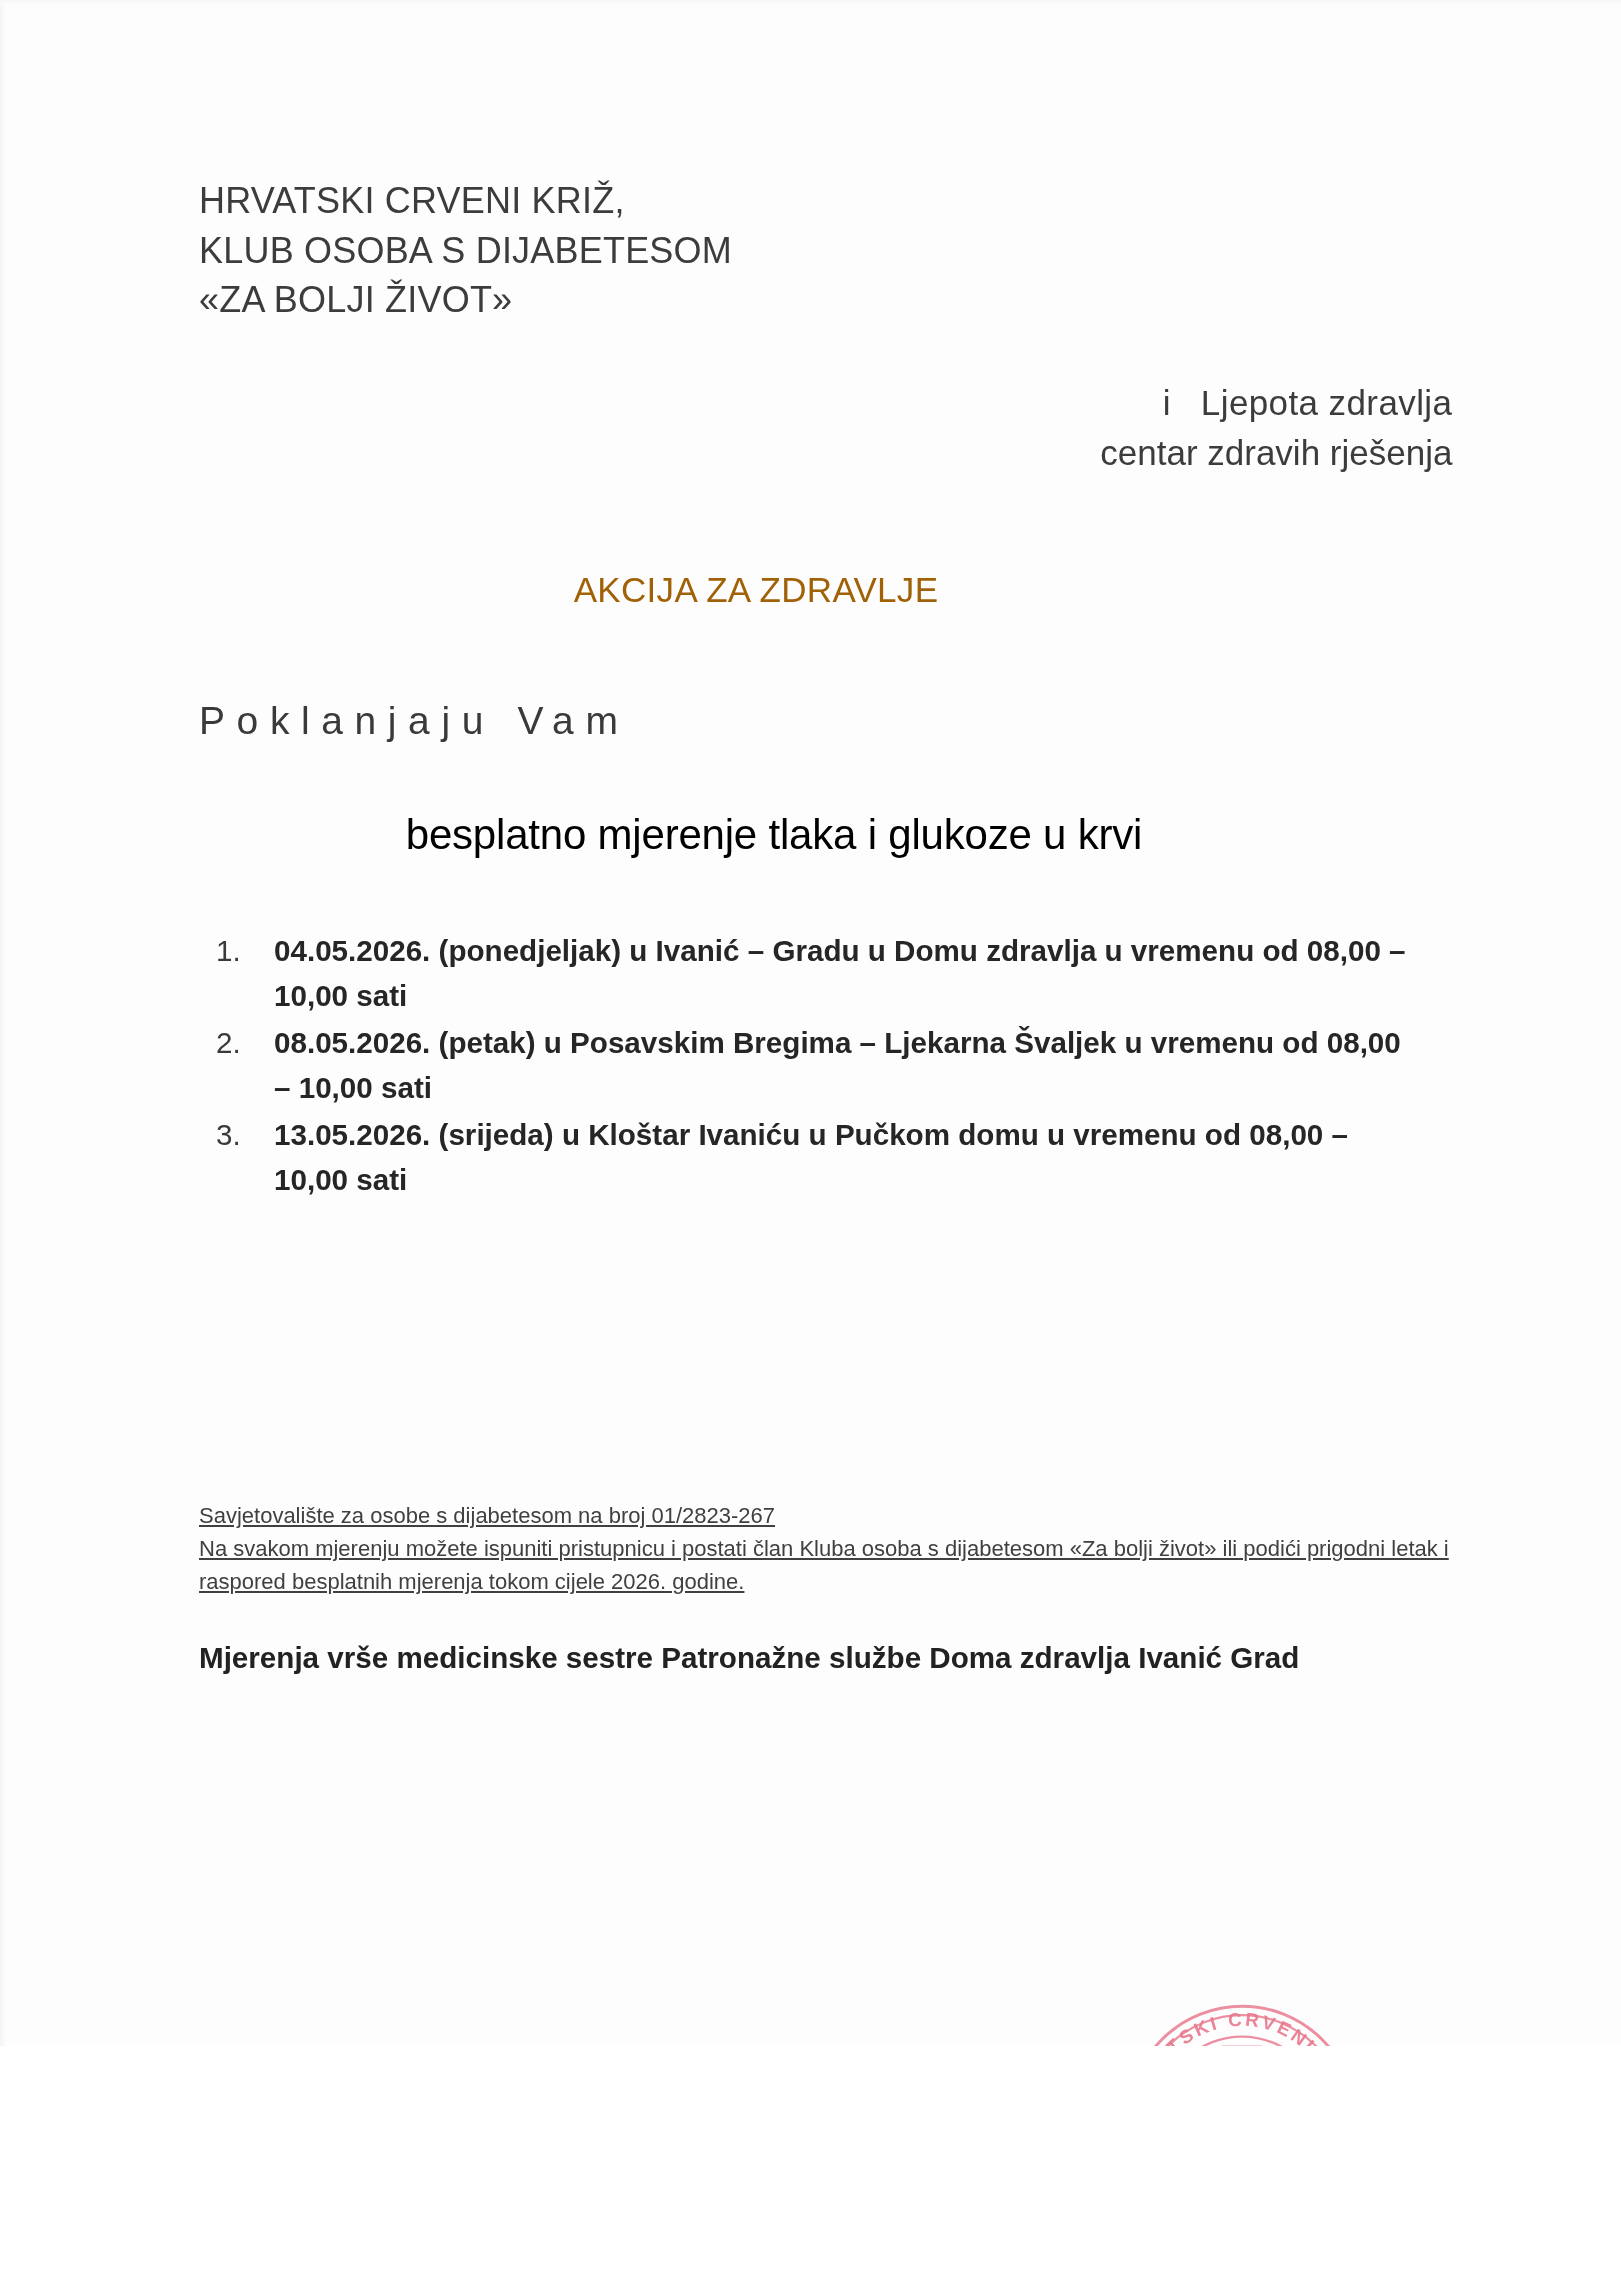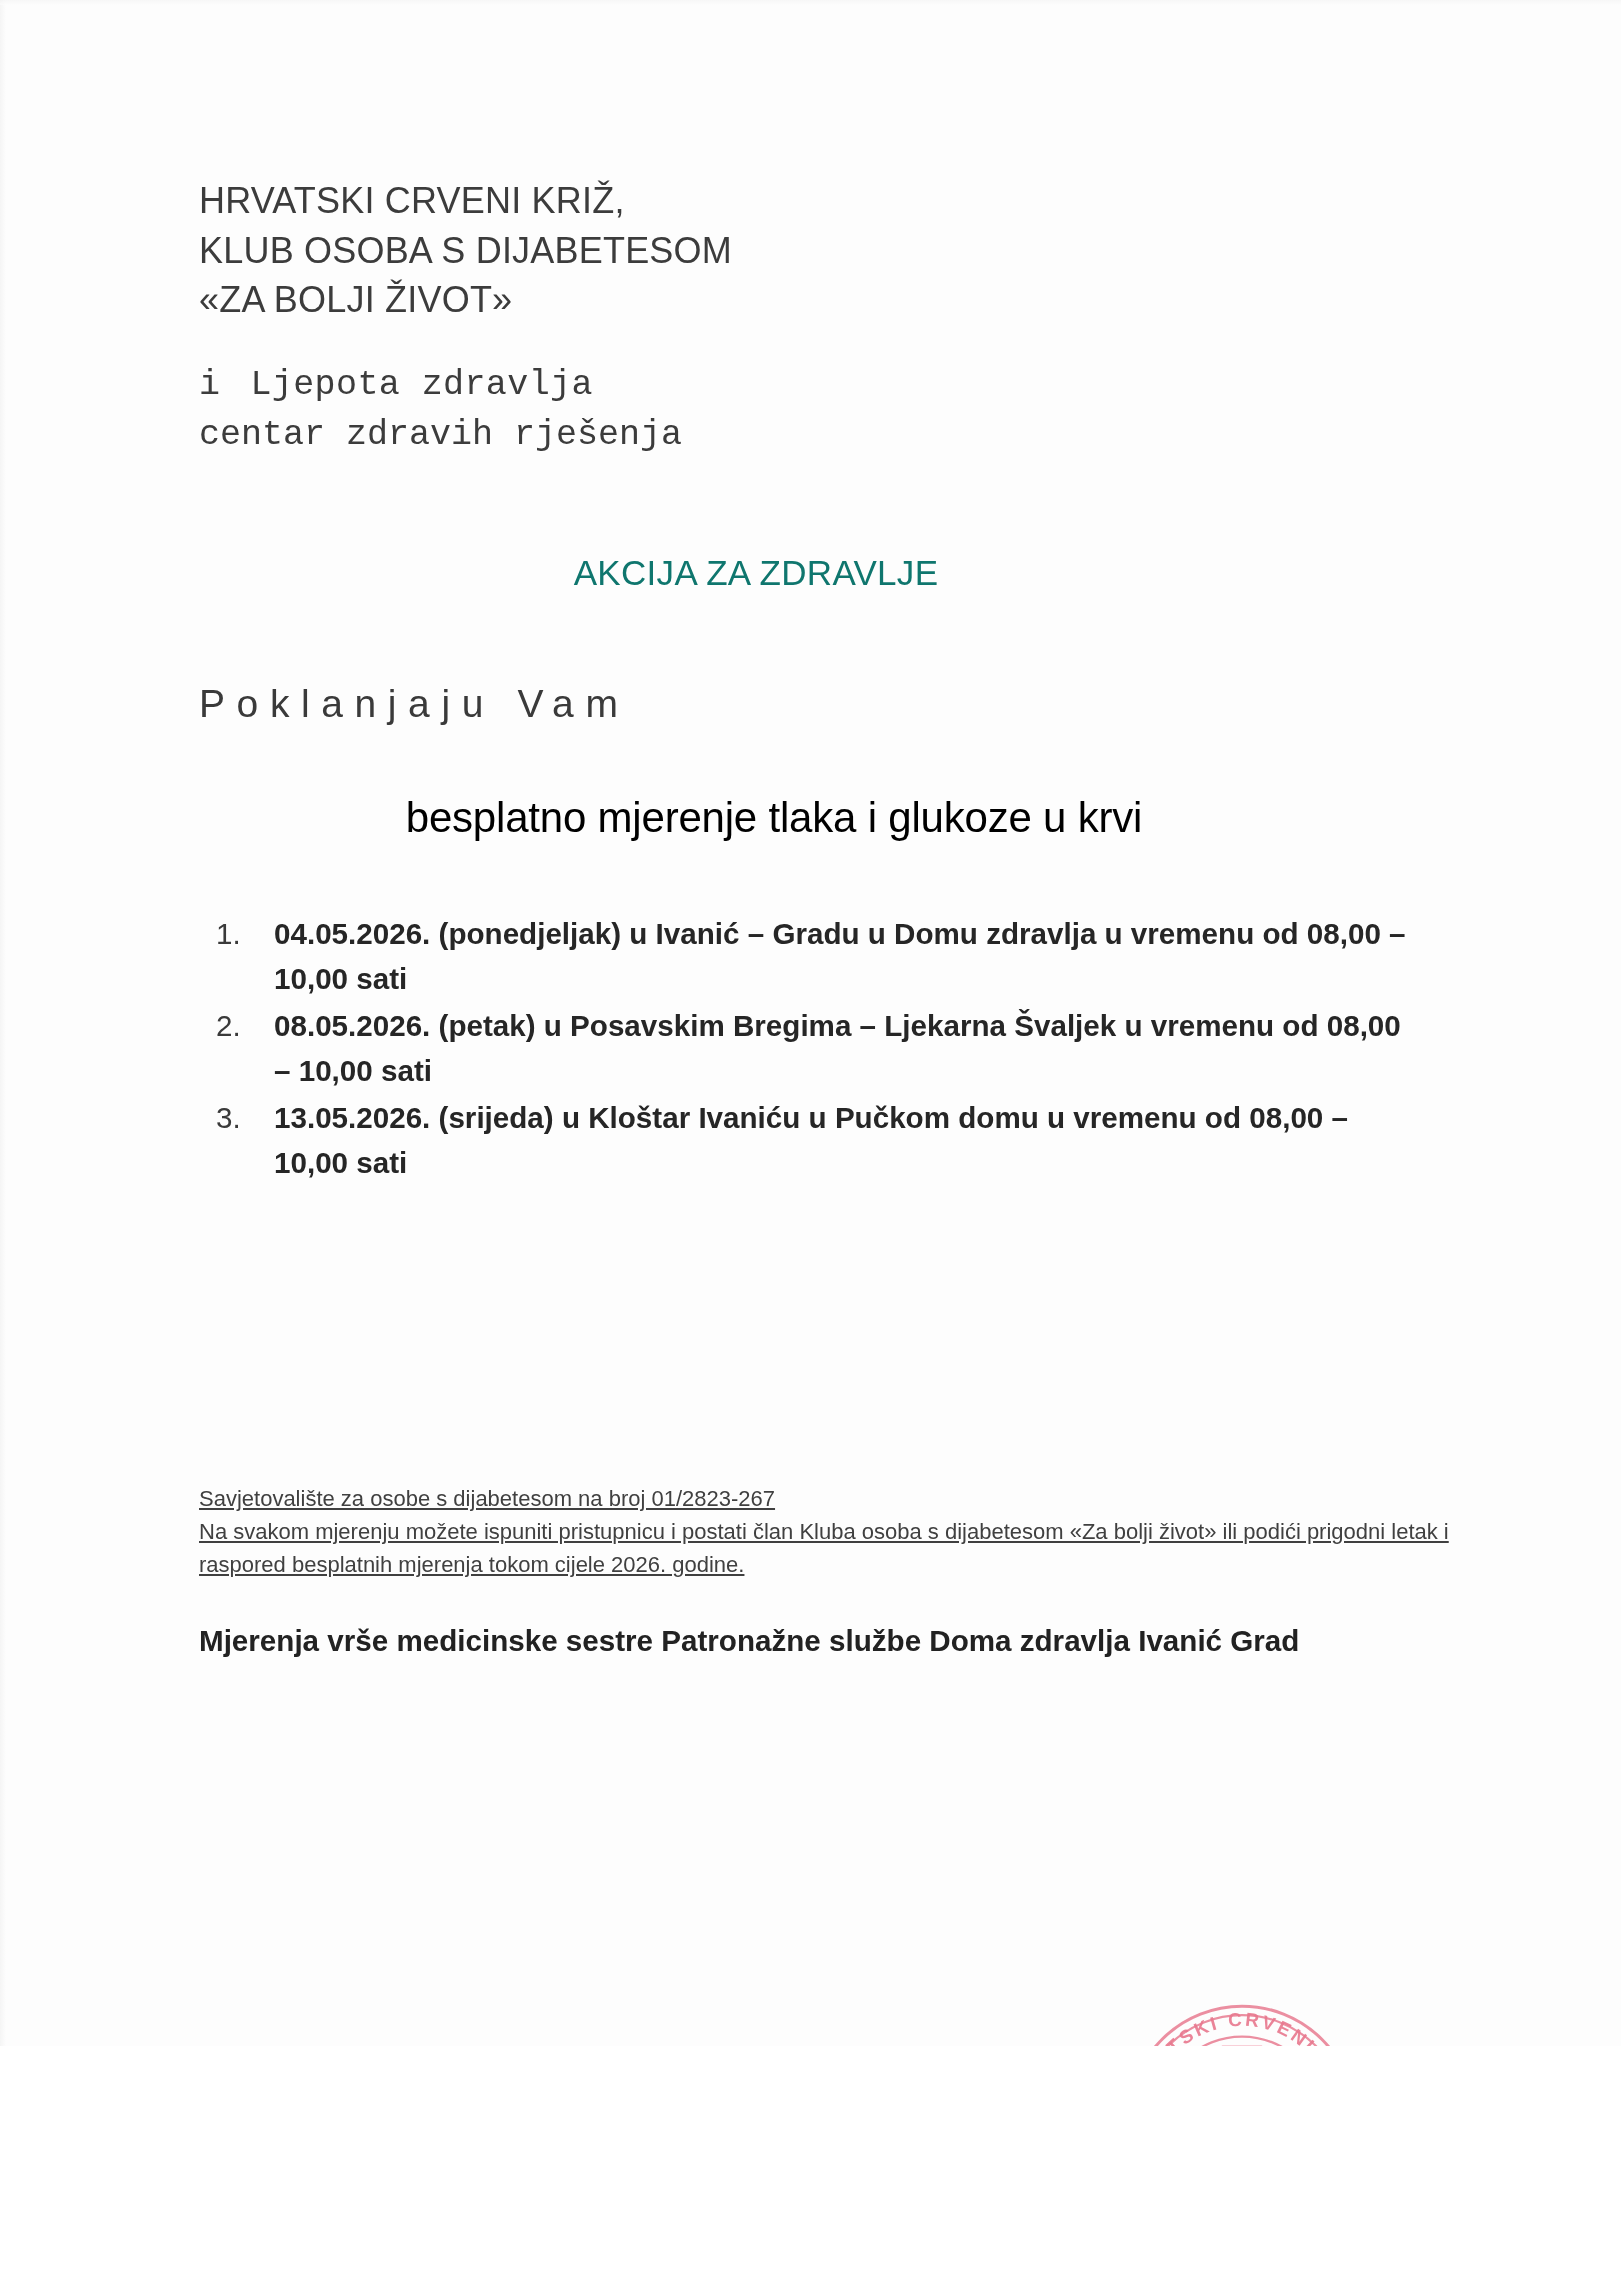--- a/index.html
+++ b/index.html
@@ -50,37 +50,36 @@
     font-size: 36px;
     line-height: 1.38;
     letter-spacing: 0.2px;
     color: #3c3c3c;
     font-weight: 400;
   }
   .masthead div { white-space: nowrap; }
 
   
   .partner {
-    margin-top: 36px;
-    text-align: left;
+    margin-top: 53px;
+    text-align: right;
     font-size: 35px;
     line-height: 1.42;
     color: #3c3c3c;
     padding-right: 3.6px;
-    font-family: Liberation Mono, monospace;
   }
   .partner .line-i { letter-spacing: 0.4px; }
   .partner .gap { display: inline-block; width: 30px; }
 
   
   .action-title {
     margin-top: 93px;
     text-align: center;
     font-size: 35px;
-    color: #0f766e;
+    color: #a16207;
     letter-spacing: 0.3px;
     padding-right: 143px;
   }
 
   
   .intro {
     margin-top: 100px;
     font-size: 29.6px;
     line-height: 1.52;
     text-align: justify;

